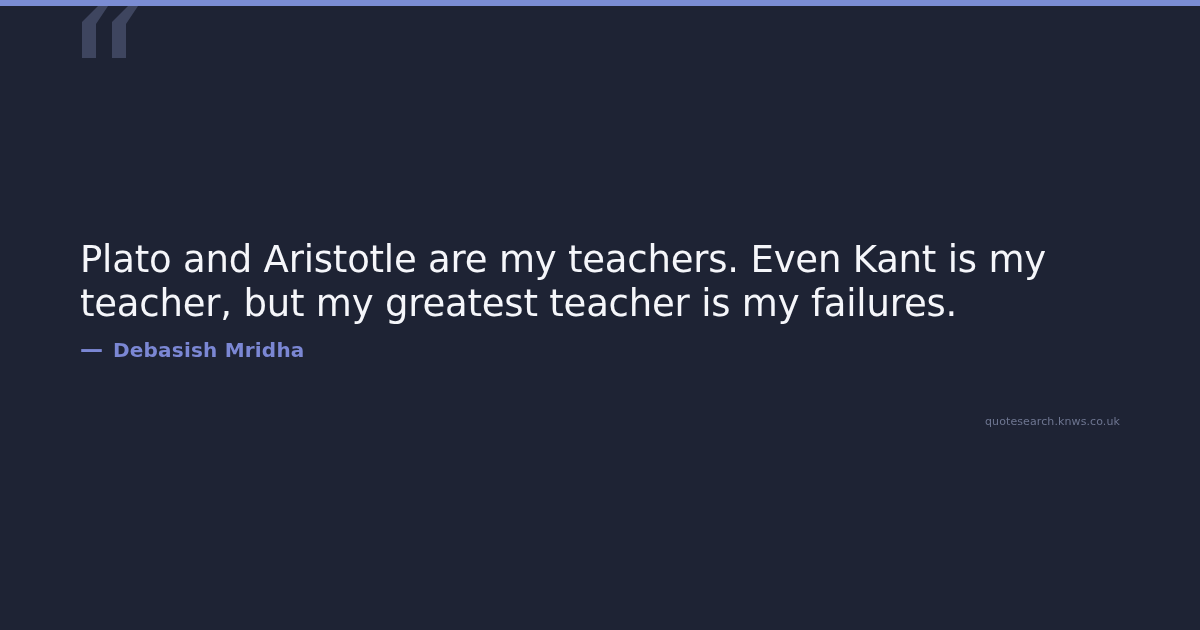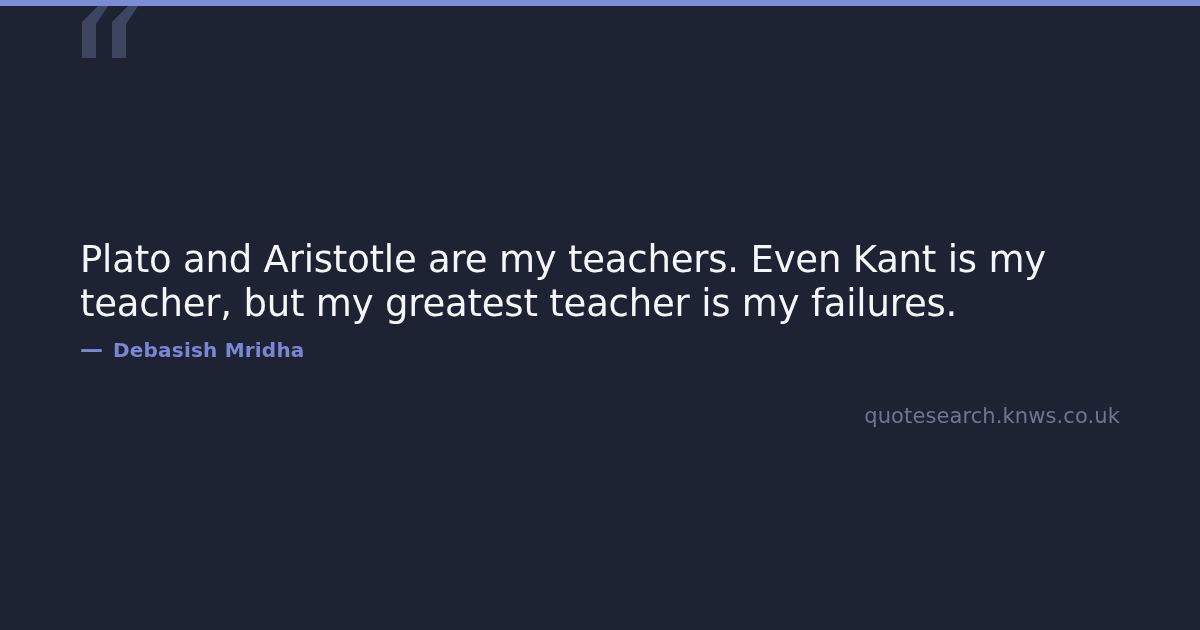--- a/index.html
+++ b/index.html
@@ -96,21 +96,21 @@
     letter-spacing: 0.2px;
   }
 
   
   .watermark {
     position: absolute;
     right: 80px;
     bottom: 22px;
     color: #6e7691;
     font-family: "DejaVu Sans", sans-serif;
-    font-size: 21px;
+    font-size: 11px;
     font-weight: 400;
     letter-spacing: 0.1px;
   }
 </style>
 </head>
 <body>
 
 <div class="quote-card">
 
   <div class="accent-bar"></div>

